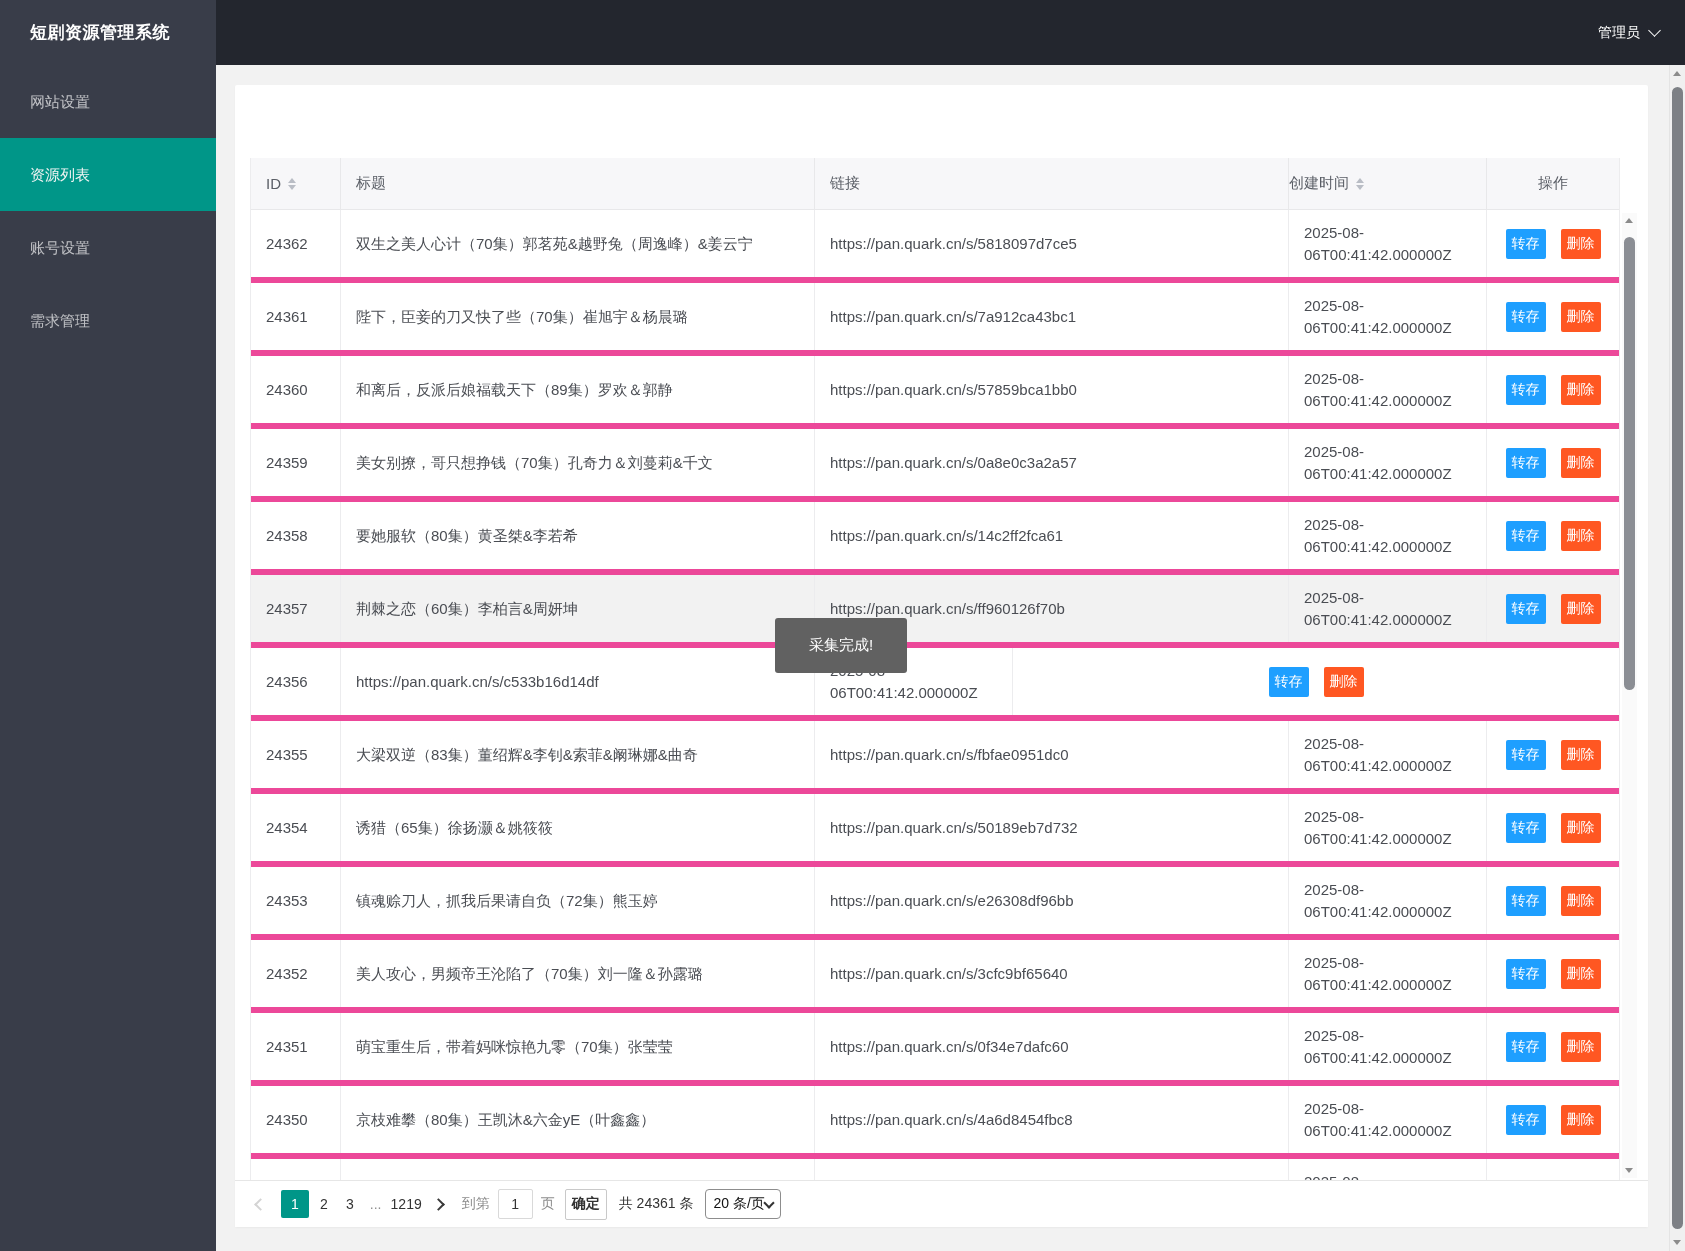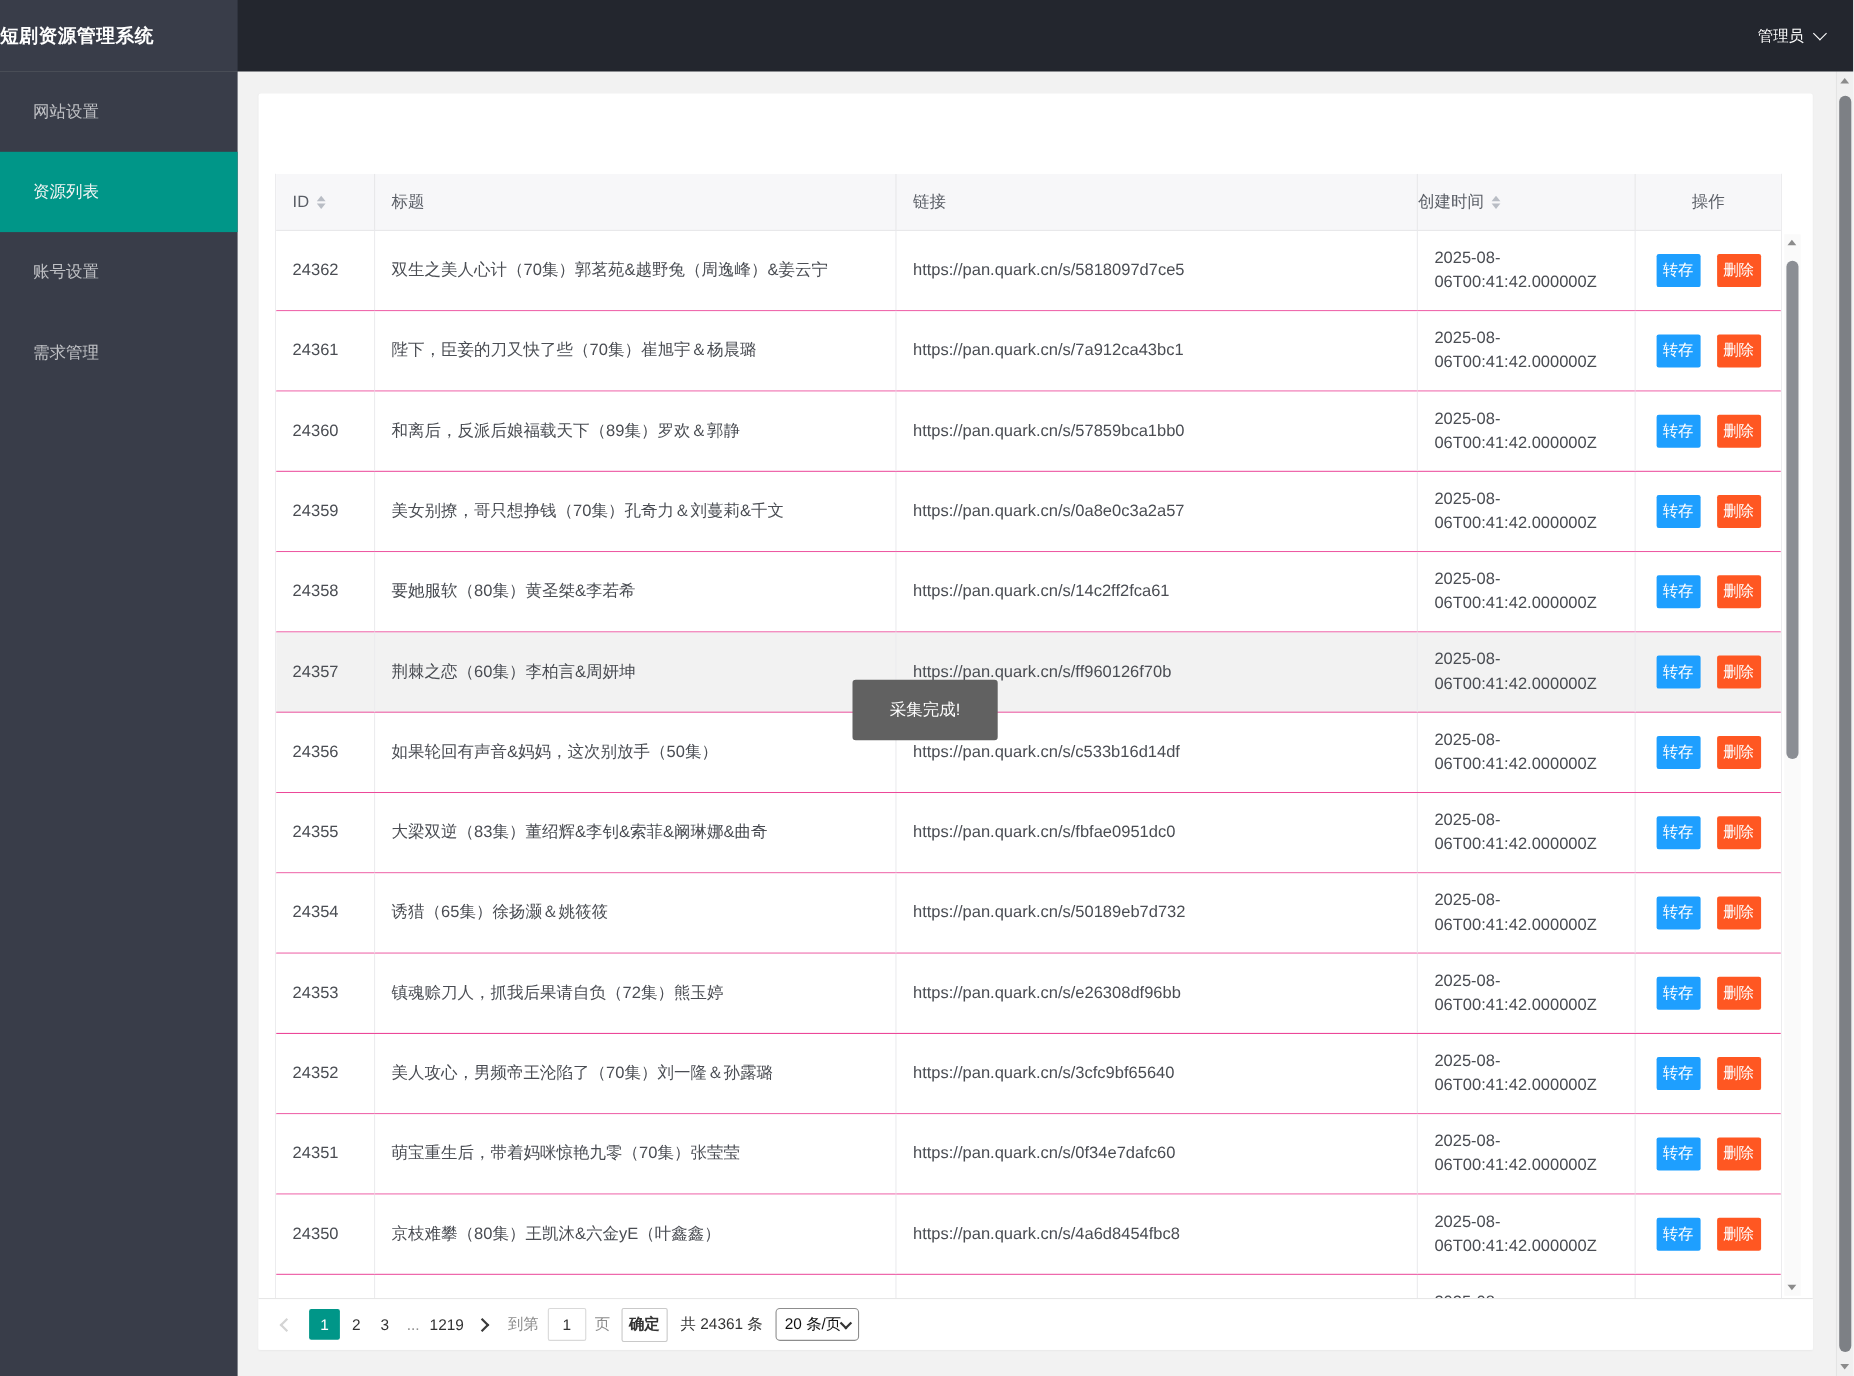--- a/index.html
+++ b/index.html
@@ -2,21 +2,21 @@
 <html><head>
 <meta charset="utf-8">
 <style>
   html,body{margin:0;padding:0;}
   body{font-family:"Liberation Sans",sans-serif;background:#f2f2f2;}
   .stage{position:relative;width:1685px;height:1251px;overflow:hidden;background:#f2f2f2;}
 
   
   .topbar{position:absolute;left:0;top:0;width:1685px;height:65px;background:#23262e;z-index:5;}
   .brand{position:absolute;left:0;top:0;width:216px;height:65px;background:#393d49;color:#fff;
-         font-size:17px;font-weight:bold;line-height:65px;box-sizing:border-box;letter-spacing:.5px;}
+         font-size:17px;font-weight:bold;line-height:65px;padding-left:30px;box-sizing:border-box;letter-spacing:.5px;}
   .user{position:absolute;right:26px;top:0;height:65px;display:flex;align-items:center;gap:10px;color:#fff;font-size:14px;cursor:pointer;}
   .chev{display:inline-block;width:8px;height:8px;border-right:2px solid currentColor;border-bottom:2px solid currentColor;}
   .user .chev{transform:rotate(45deg);margin-top:-4px;border-width:1.5px;}
 
   
   .sidebar{position:absolute;left:0;top:65px;width:216px;height:1186px;background:#393d49;}
   .side-item{height:73px;line-height:73px;padding-left:30px;font-size:15px;color:rgba(255,255,255,.68);cursor:pointer;}
   .side-item.active{background:#009688;color:#f2f5f4;}
 
   
@@ -47,21 +47,21 @@
   .th:last-child{border-right:none;}
   .th:nth-child(1){width:90px;}
   .th:nth-child(2){width:474px;}
   .th:nth-child(3){width:474px;}
   .th:nth-child(4){width:198px;justify-content:flex-start;padding:0;}
   .th:nth-child(5){flex:1;justify-content:center;padding:0;}
   .sort{display:inline-flex;flex-direction:column;row-gap:2px;margin-left:7px;}
   .sort .t-up{width:0;height:0;border-left:4.5px solid transparent;border-right:4.5px solid transparent;border-bottom:5.5px solid #b9bdc5;}
   .sort .t-dn{width:0;height:0;border-left:4.5px solid transparent;border-right:4.5px solid transparent;border-top:5.5px solid #b9bdc5;}
   .tbody{height:970px;overflow:hidden;}
-  .tr{display:flex;height:73px;border-bottom:1px solid #ec4899;background:#fff;box-sizing:border-box;}
+  .tr{display:flex;height:73px;border-bottom:6px solid #ec4899;background:#fff;box-sizing:border-box;}
   .tr.hovered{background:#f2f2f2;}
   .td{display:flex;align-items:center;padding:0 15px;font-size:15px;color:#4a4d53;border-right:1px solid #ececee;box-sizing:border-box;line-height:22px;}
   .td-id{width:90px;}
   .td-title{width:474px;}
   .td-link{width:474px;}
   .td-created{width:198px;}
   .td-created span{overflow-wrap:break-word;word-break:normal;width:100%;}
   .td-actions{flex:1;justify-content:center;gap:15px;padding:0;border-right:none;}
   .act-btn{width:40px;height:30px;border:none;border-radius:2px;color:#fff;font-size:14px;font-family:inherit;cursor:pointer;padding:0;}
   .act-save{background:#1e9fff;}
@@ -280,23 +280,20 @@
     <div class="td td-actions">
       <button class="act-btn act-save">转存</button>
       <button class="act-btn act-delete">删除</button>
     </div>
   </div>
 
   <div class="tr">
     <div class="td td-id">
               <span>24356</span>
             </div>
-    <div class="td td-title">
-              <span>如果轮回有声音&amp;妈妈，这次别放手（50集）</span>
-            </div>
     <div class="td td-link">
               <span>https://pan.quark.cn/s/c533b16d14df</span>
             </div>
     <div class="td td-created">
               <span>2025-08-06T00:41:42.000000Z</span>
             </div>
     <div class="td td-actions">
       <button class="act-btn act-save">转存</button>
       <button class="act-btn act-delete">删除</button>
     </div>

